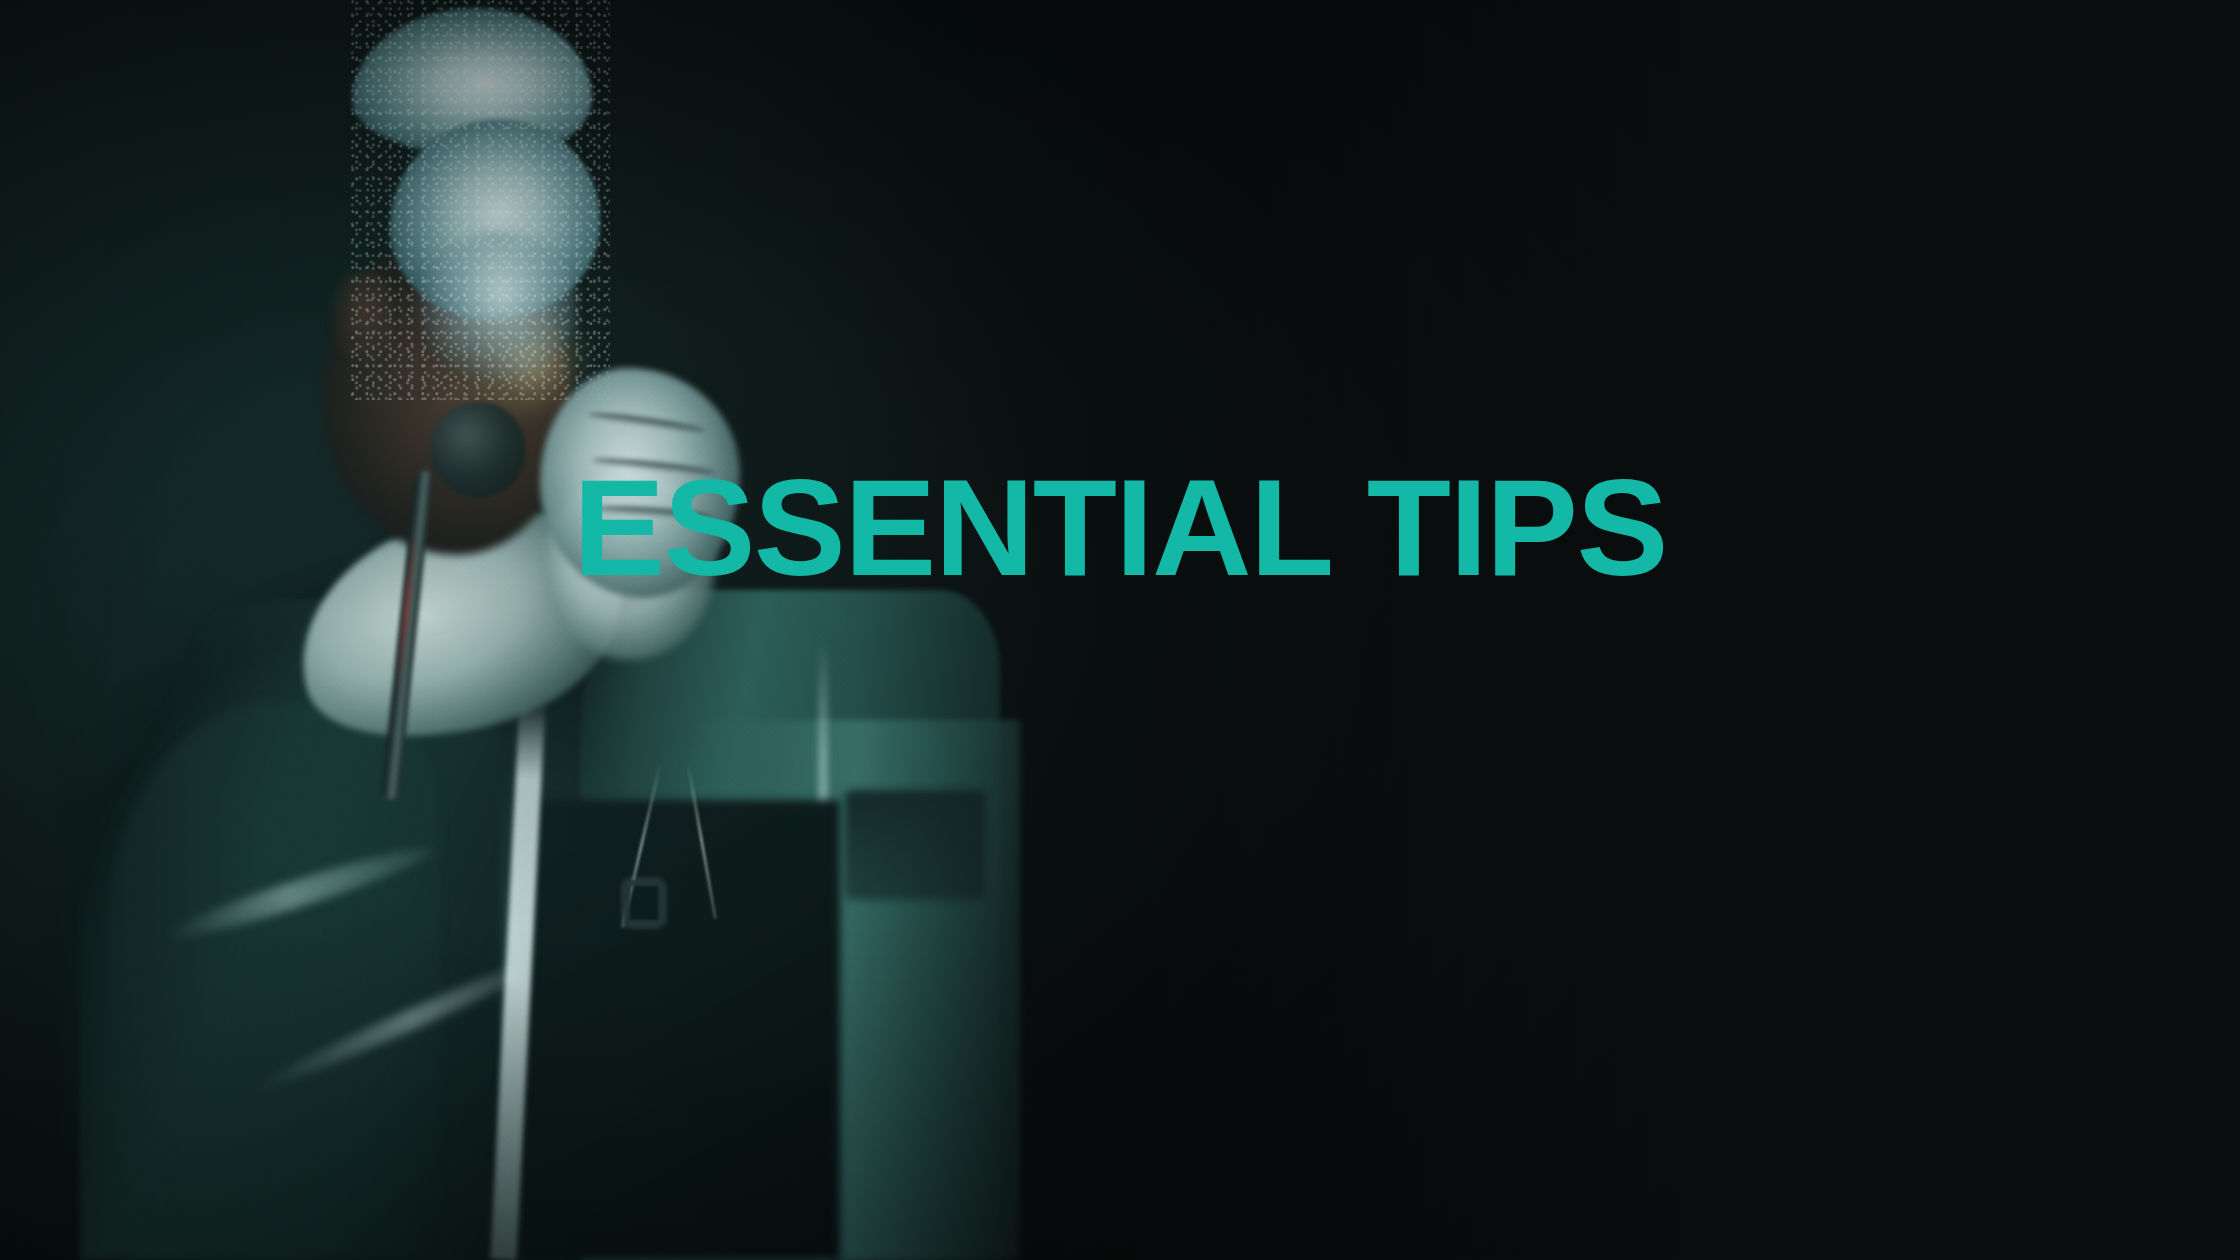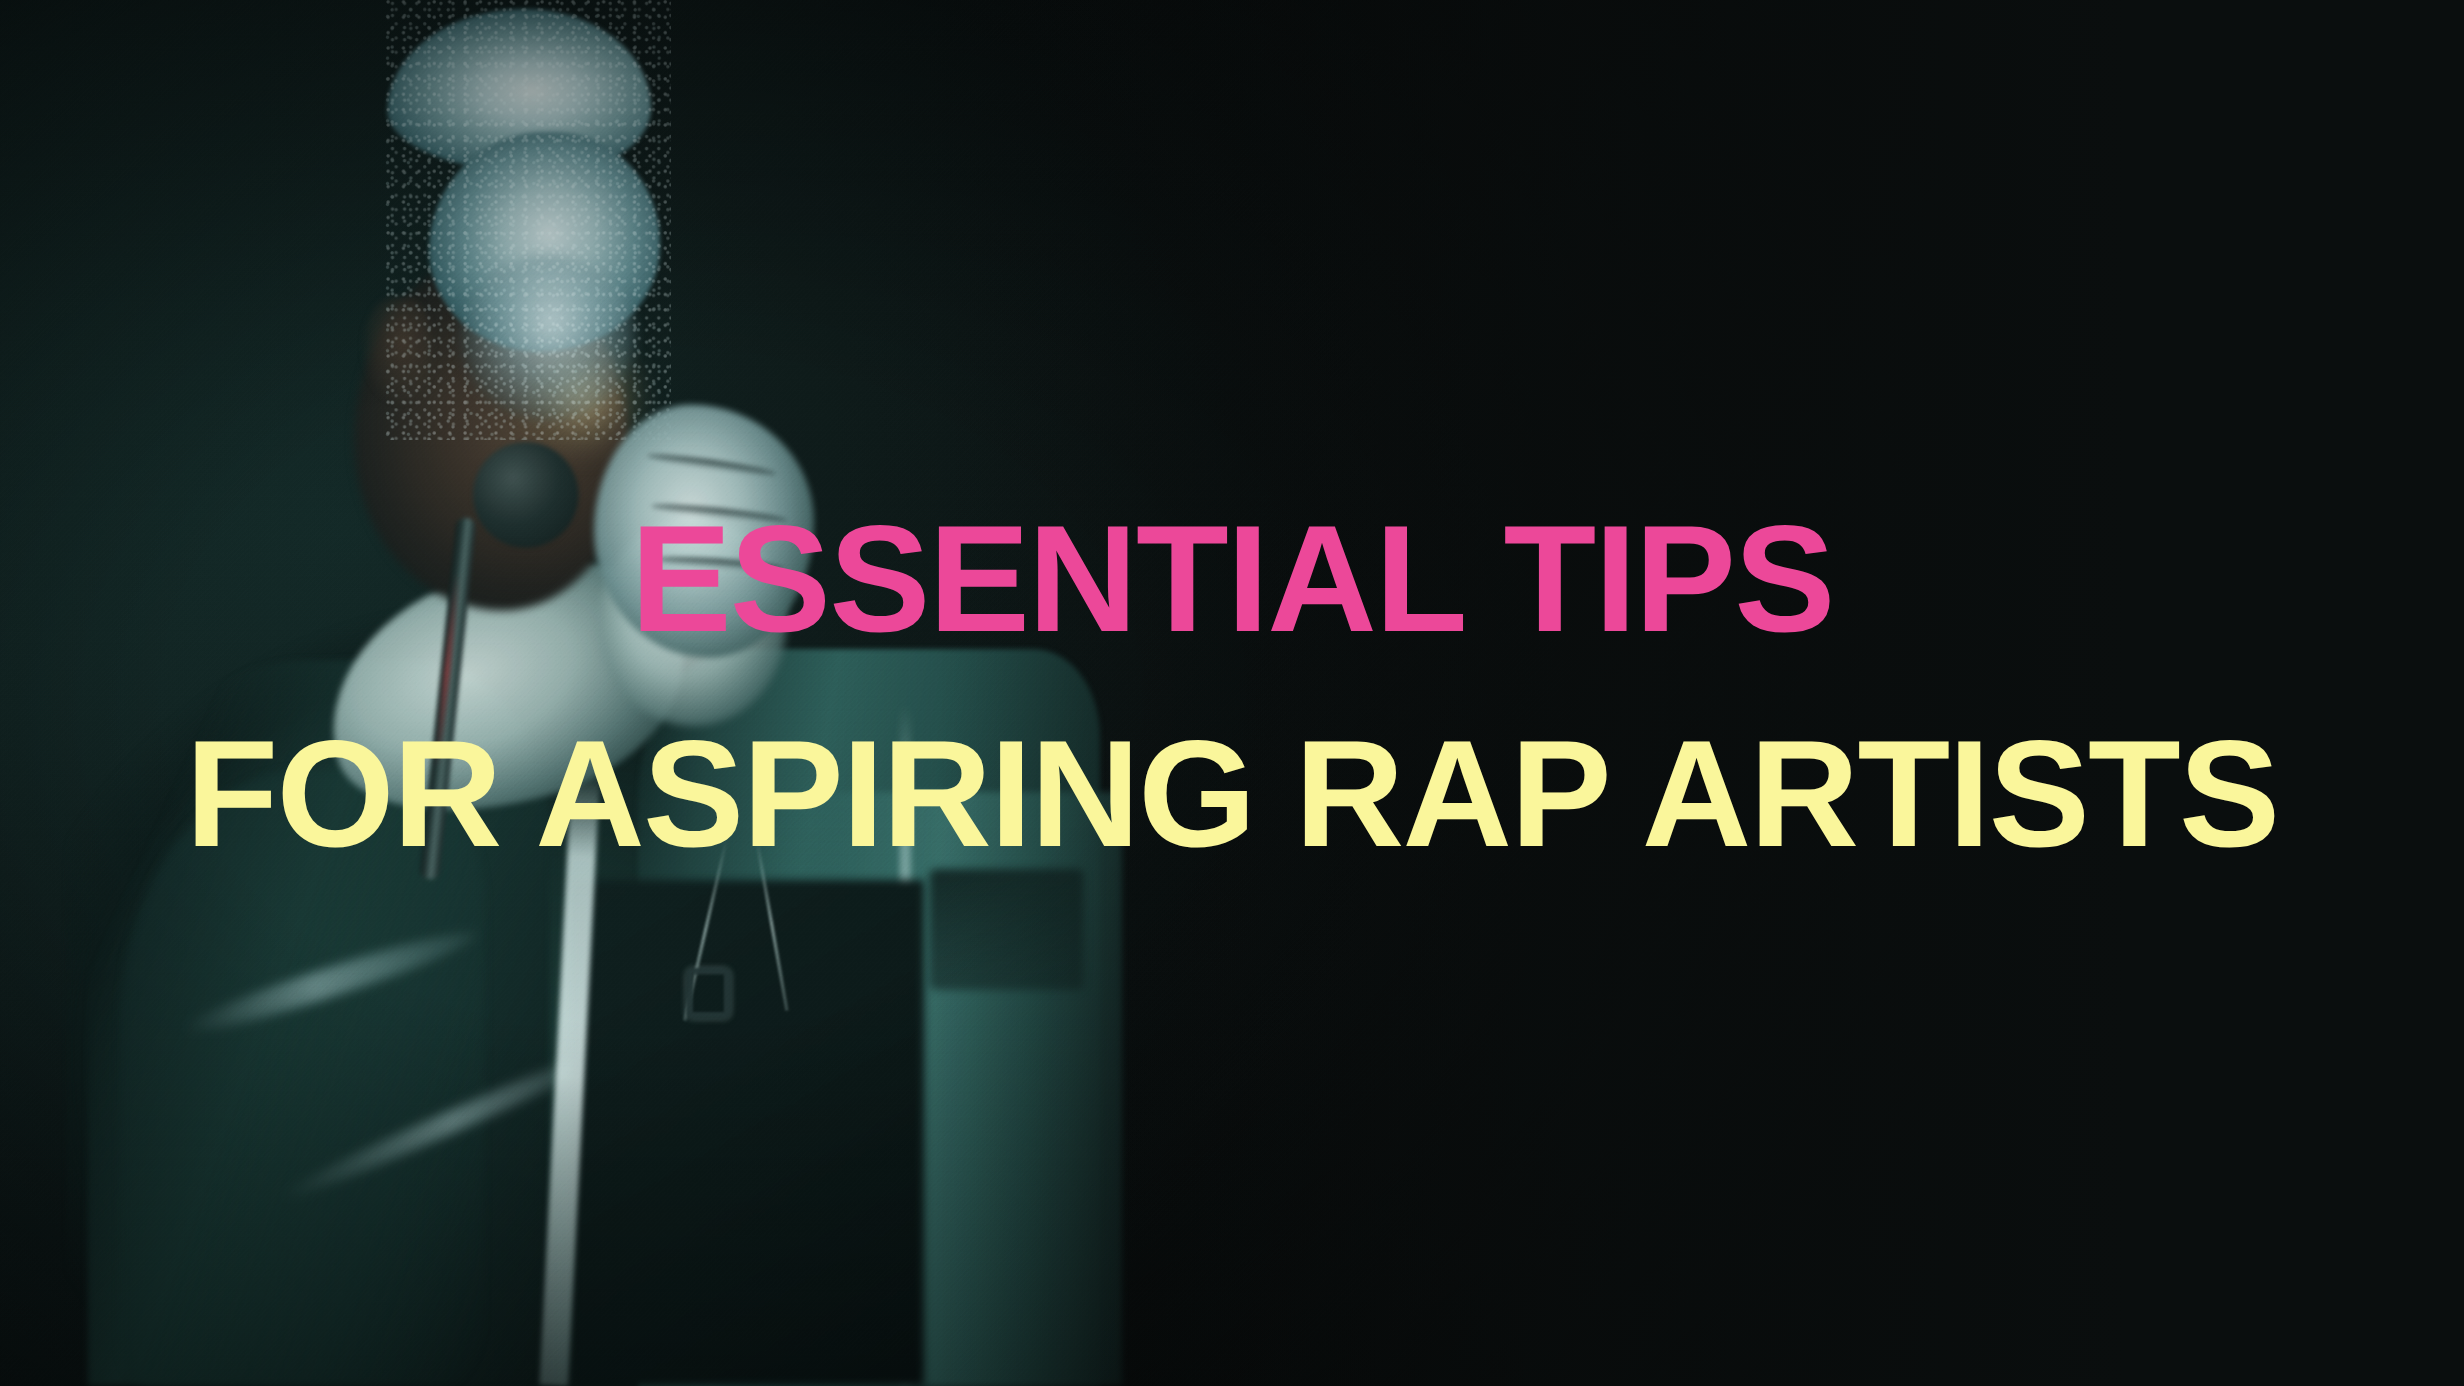--- a/index.html
+++ b/index.html
@@ -424,17 +424,16 @@
     <div class="chain-r"></div>
     <div class="pendant"></div>
 
     <div class="teal-wash"></div>
     <div class="grain"></div>
     <div class="vignette"></div>
     <div class="right-fade"></div>
   </div>
 
   <div class="headline">
-    <span class="hl-line hl-line-1" style="color: #ec4899;">ESSENTIAL TIPS</span>
-    <span class="hl-line hl-line-2" style="color: rgb(250, 246, 155);">FOR ASPIRING RAP ARTISTS</span>
+    <span class="hl-line hl-line-1" style="color: #14b8a6;">ESSENTIAL TIPS</span>
   </div>
 
 </div>
 
 </body></html>

